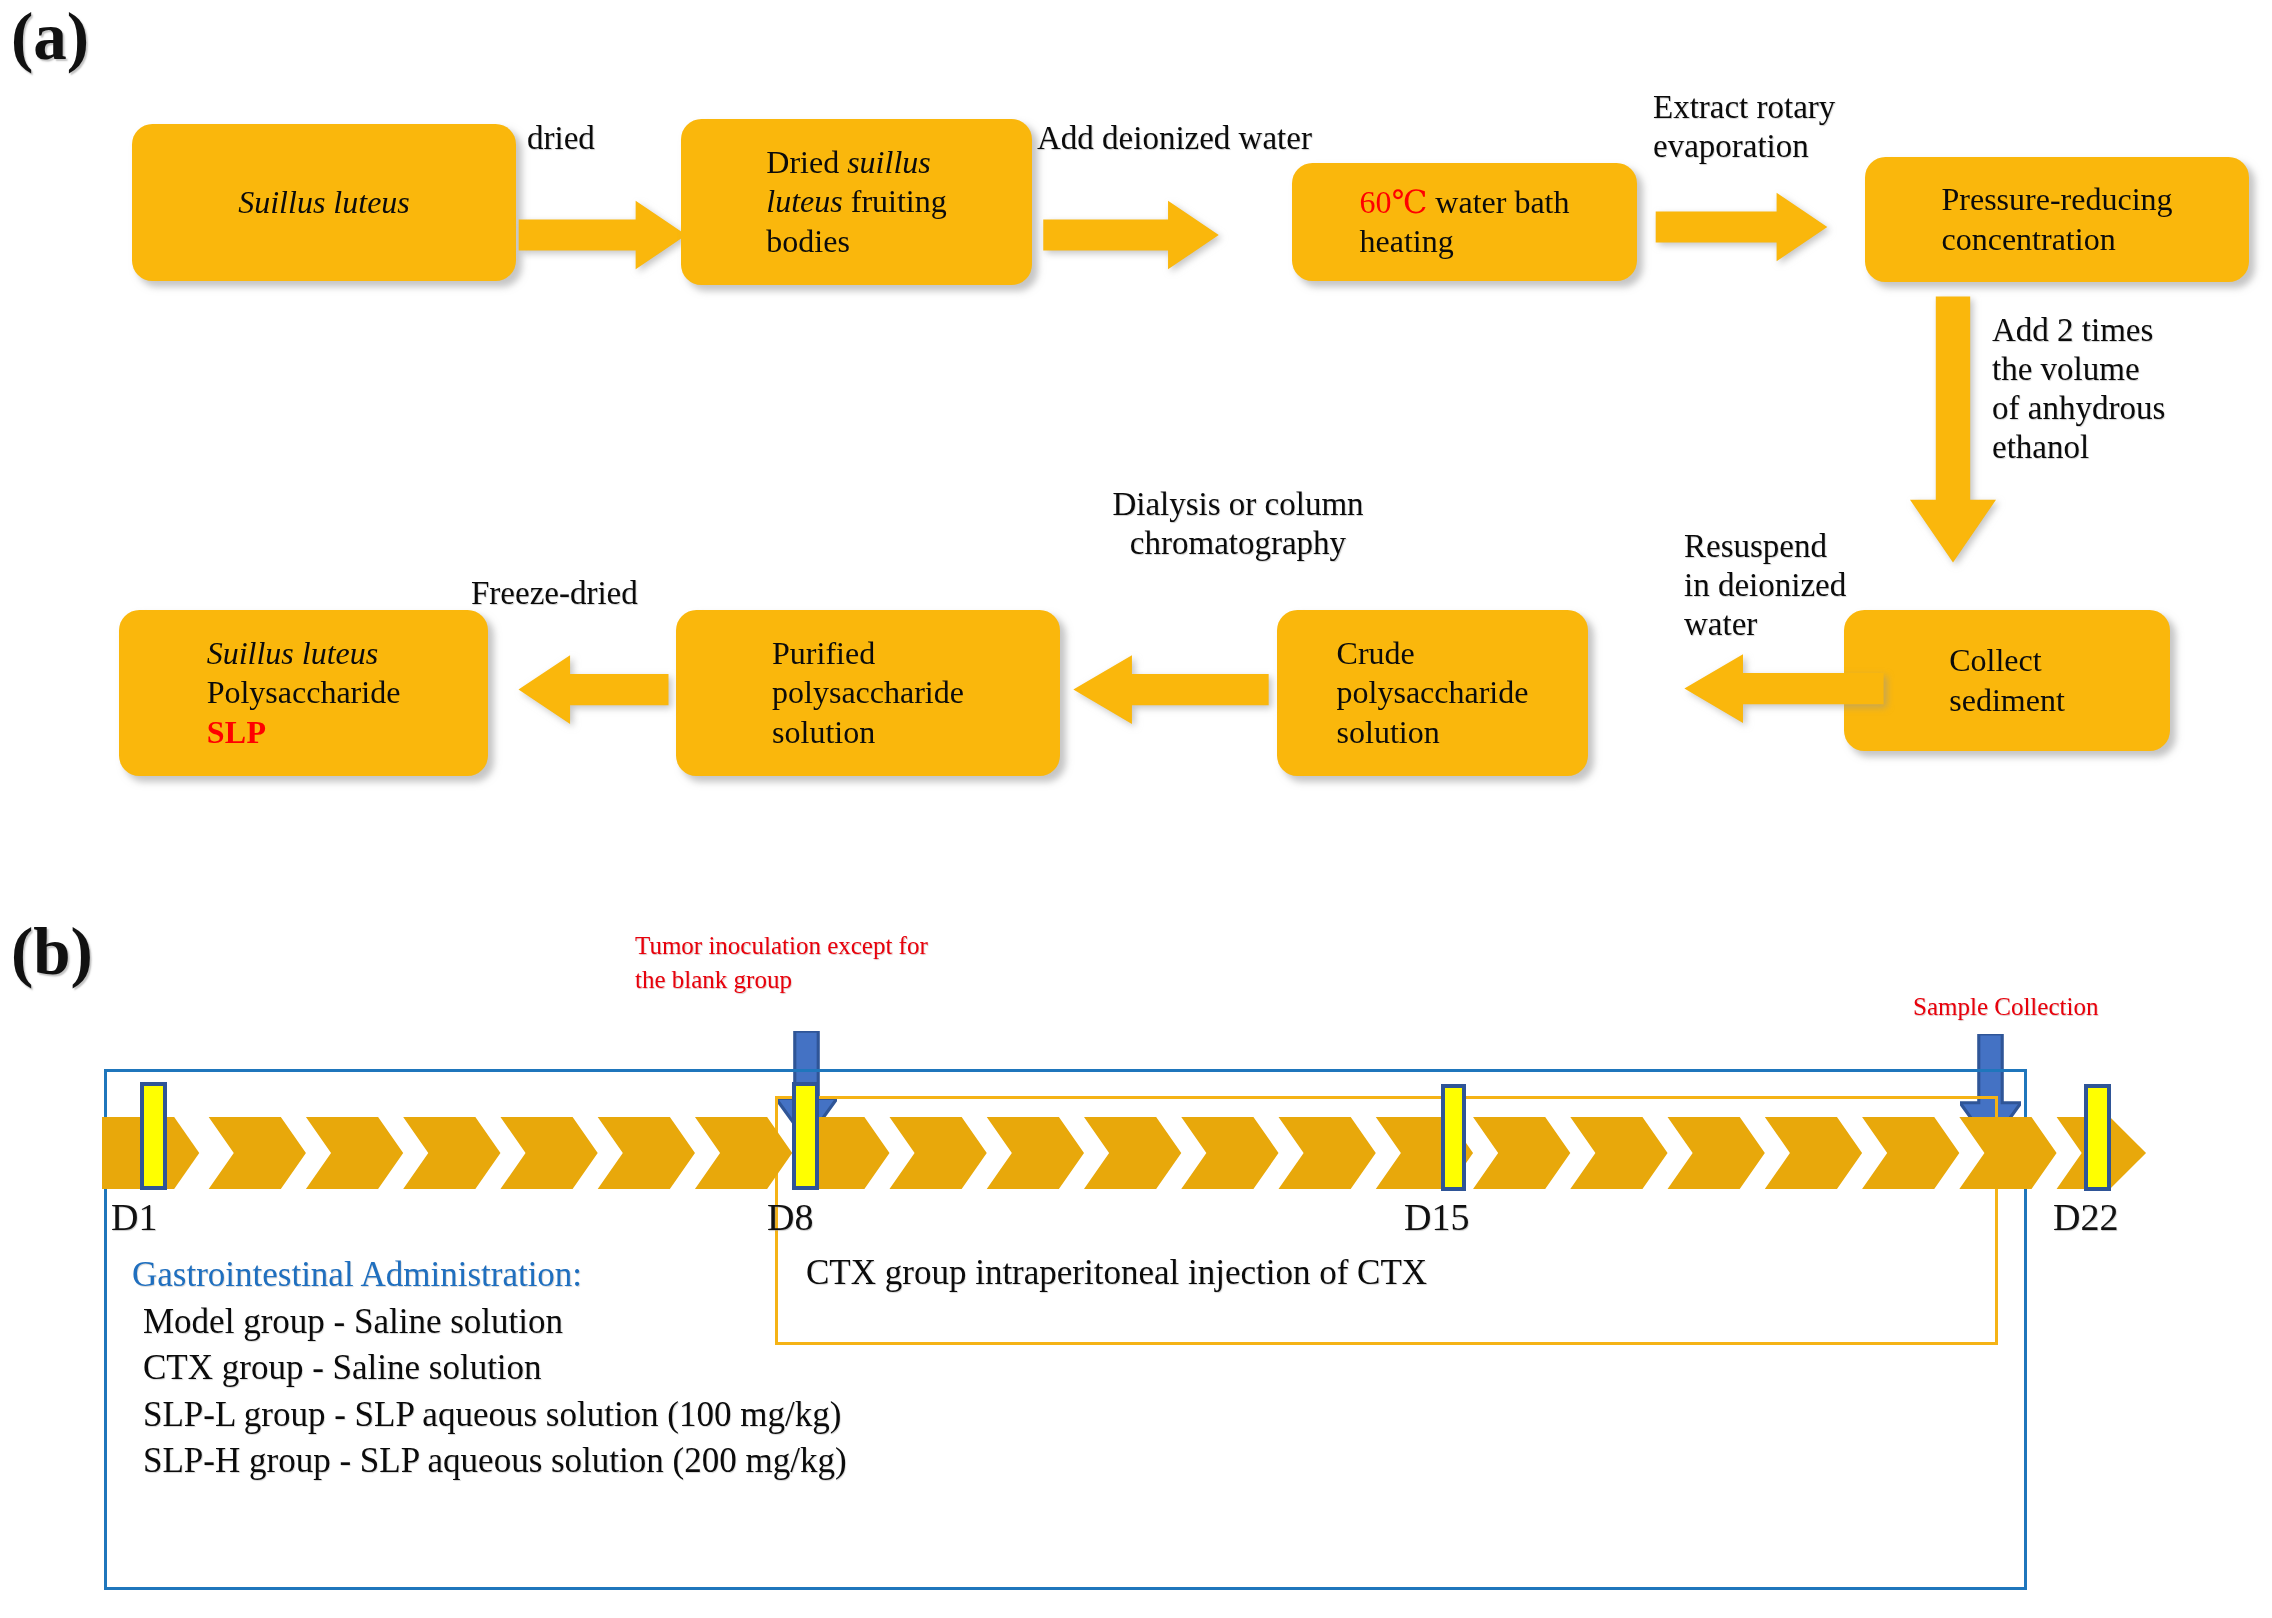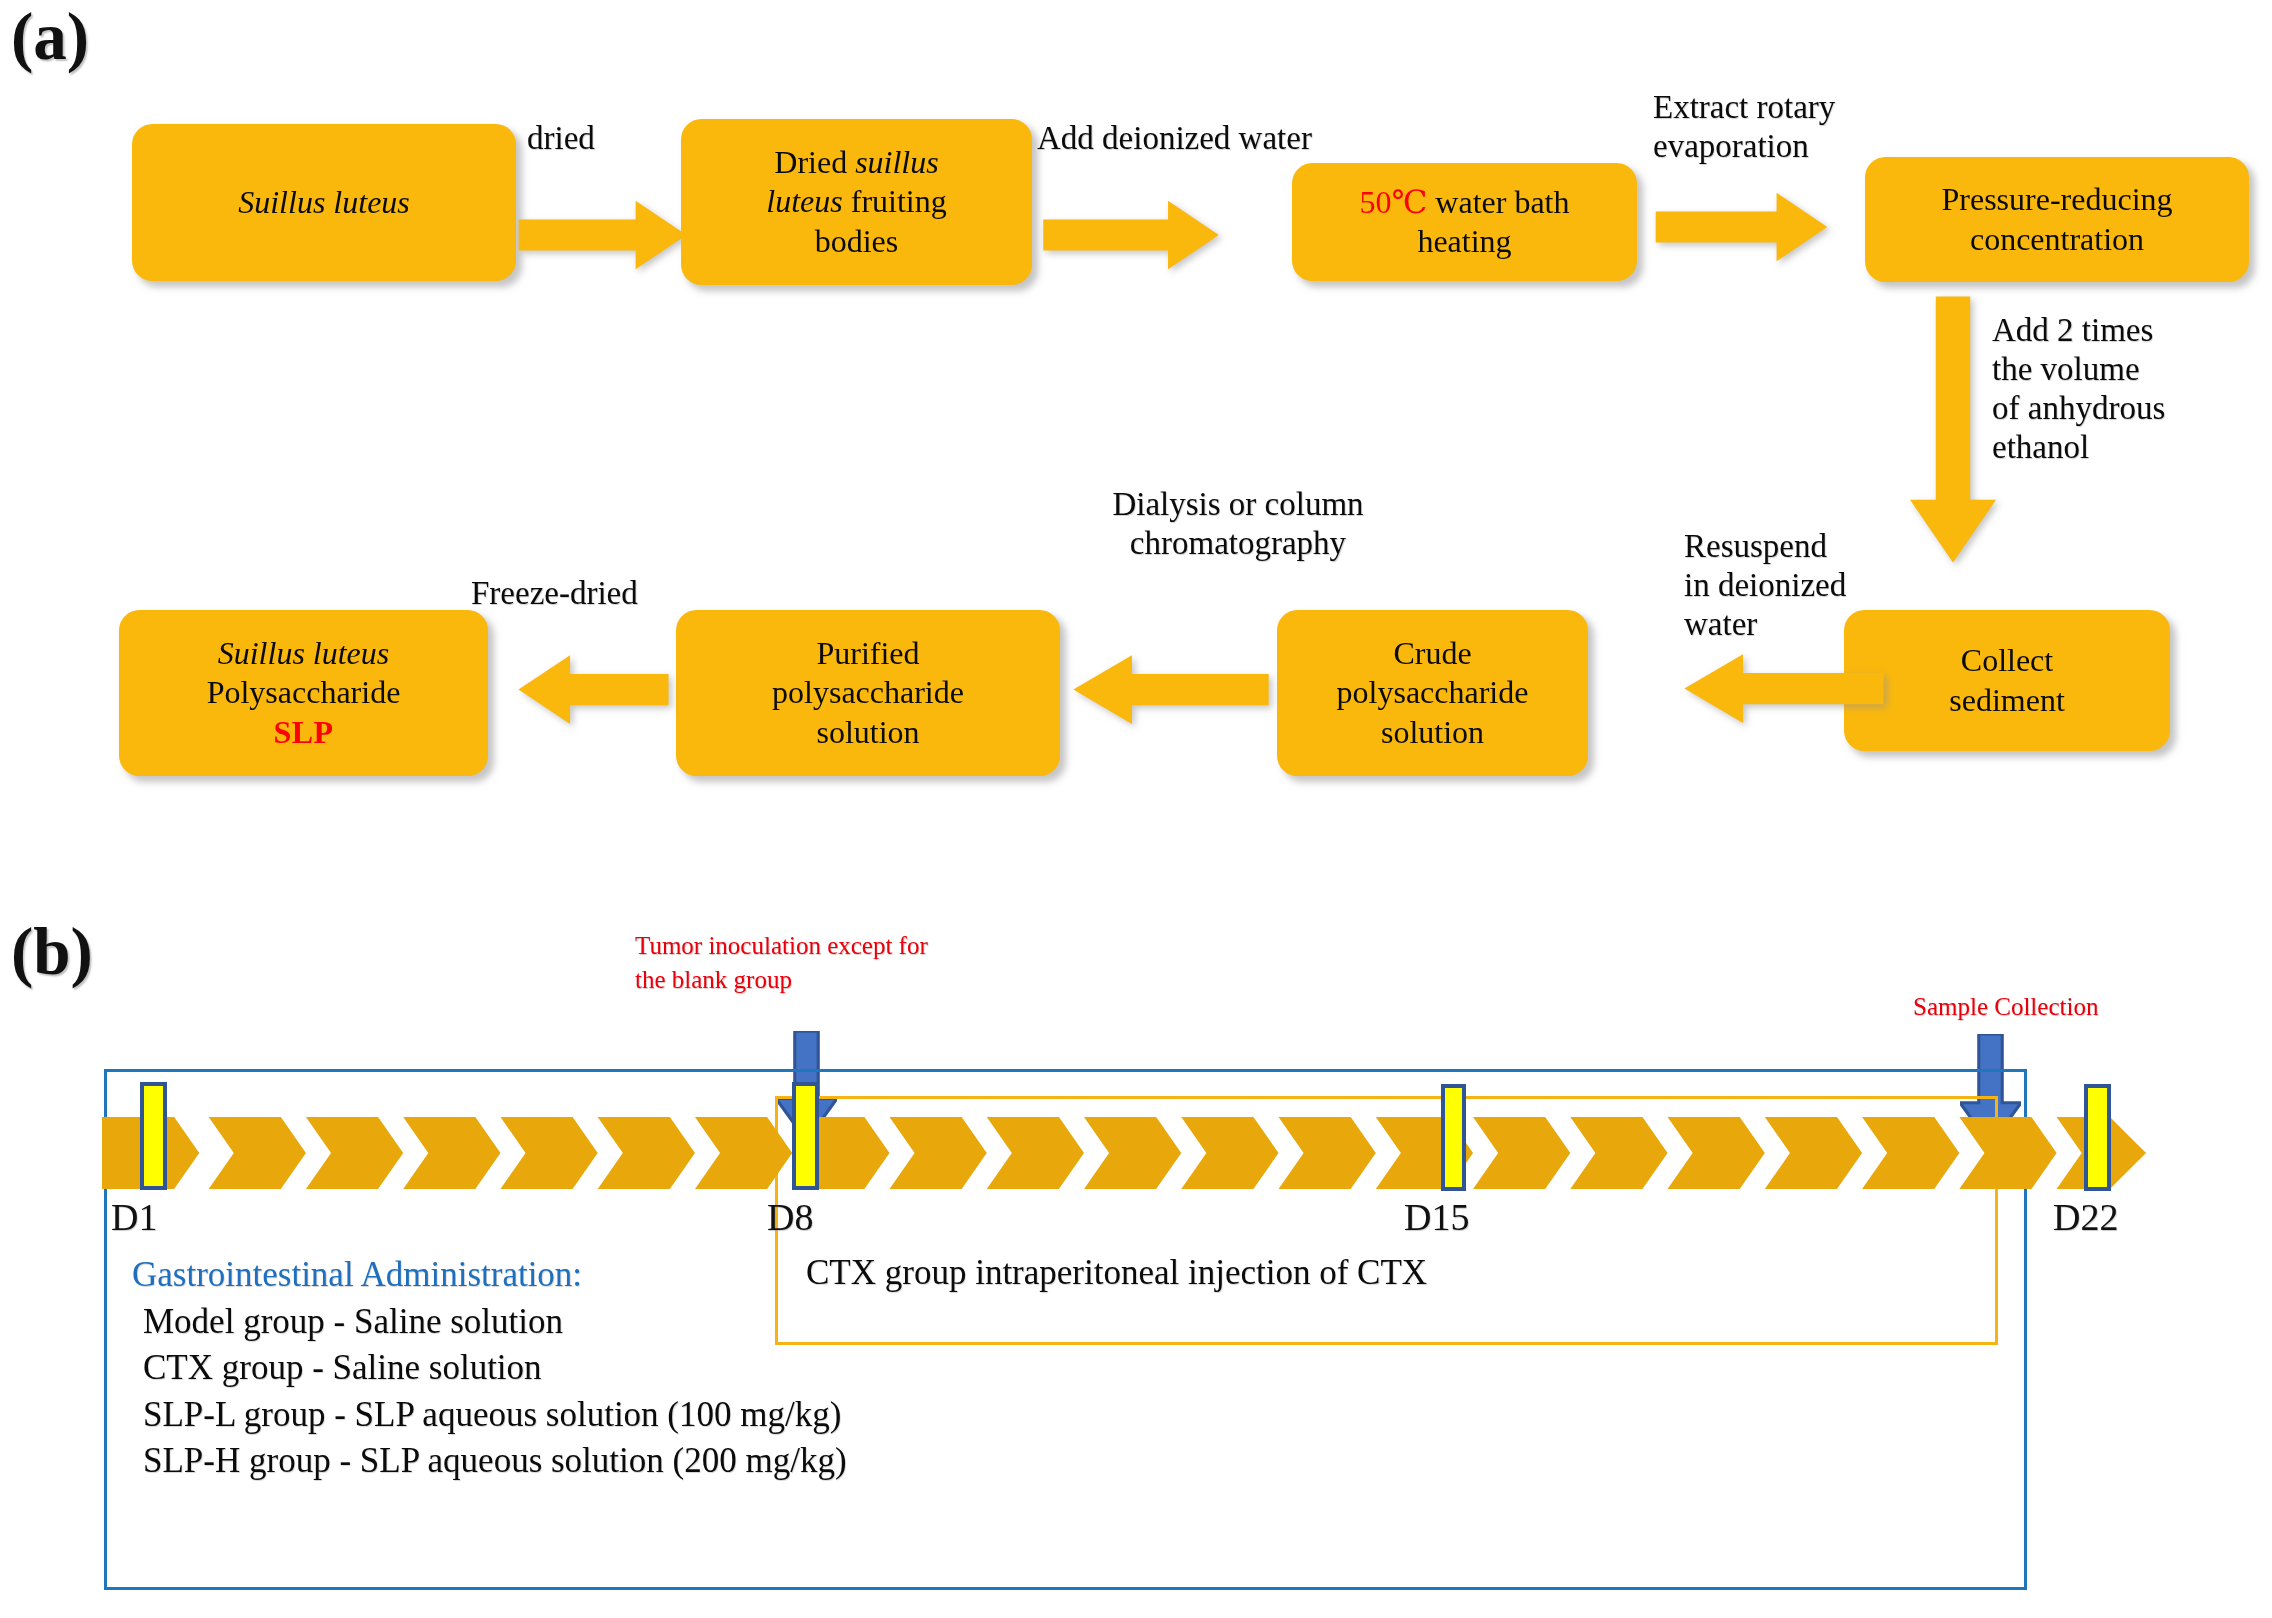--- a/index.html
+++ b/index.html
@@ -15,21 +15,20 @@
     font-weight:bold;font-size:67px;line-height:1;
     text-shadow:1.6px 1.6px 1.6px rgba(120,120,120,.45);
   }
 
   
   .fbox{
     background:#FAB70C;
     border-radius:20.4px;
     box-shadow:5.5px 5.5px 7px rgba(150,150,150,.55);
     display:flex;align-items:center;justify-content:center;
-    text-align:center;
     font-size:32px;line-height:1.22;
     color:#0b0b0b;
     padding:4.7px 9.4px;
     box-sizing:border-box;
   }
   .fbox .it{font-style:italic;}
   .fbox .red{color:#FF0000;}
   .fbox .slp{color:#FF0000;font-weight:bold;letter-spacing:0.4px;}
 
   
@@ -98,21 +97,21 @@
   </span>
 </div>
 
 <svg class="abs arrow-r" style="left:1043px;top:196px;" width="176" height="78" viewBox="0 0 225 100">
   <polygon points="0,30 160,30 160,6 225,50 160,94 160,70 0,70" fill="#FAB70C"></polygon>
 </svg>
 <div class="abs flab" style="left:1037px;top:119px;">Add deionized water</div>
 
 <div class="abs fbox" style="left:1292px;top:163px;width:345px;height:118px;">
   <span>
-    <span class="red">50℃</span><span> water bath</span><br>
+    <span class="red">60℃</span><span> water bath</span><br>
     <span>heating</span>
   </span>
 </div>
 
 <svg class="abs arrow-r" style="left:1655px;top:188px;" width="173" height="78" viewBox="0 0 220 100">
   <polygon points="0,30 155,30 155,6 220,50 155,94 155,70 0,70" fill="#FAB70C"></polygon>
 </svg>
 <div class="abs flab" style="left:1653px;top:88px;">Extract rotary
 evaporation</div>
 

